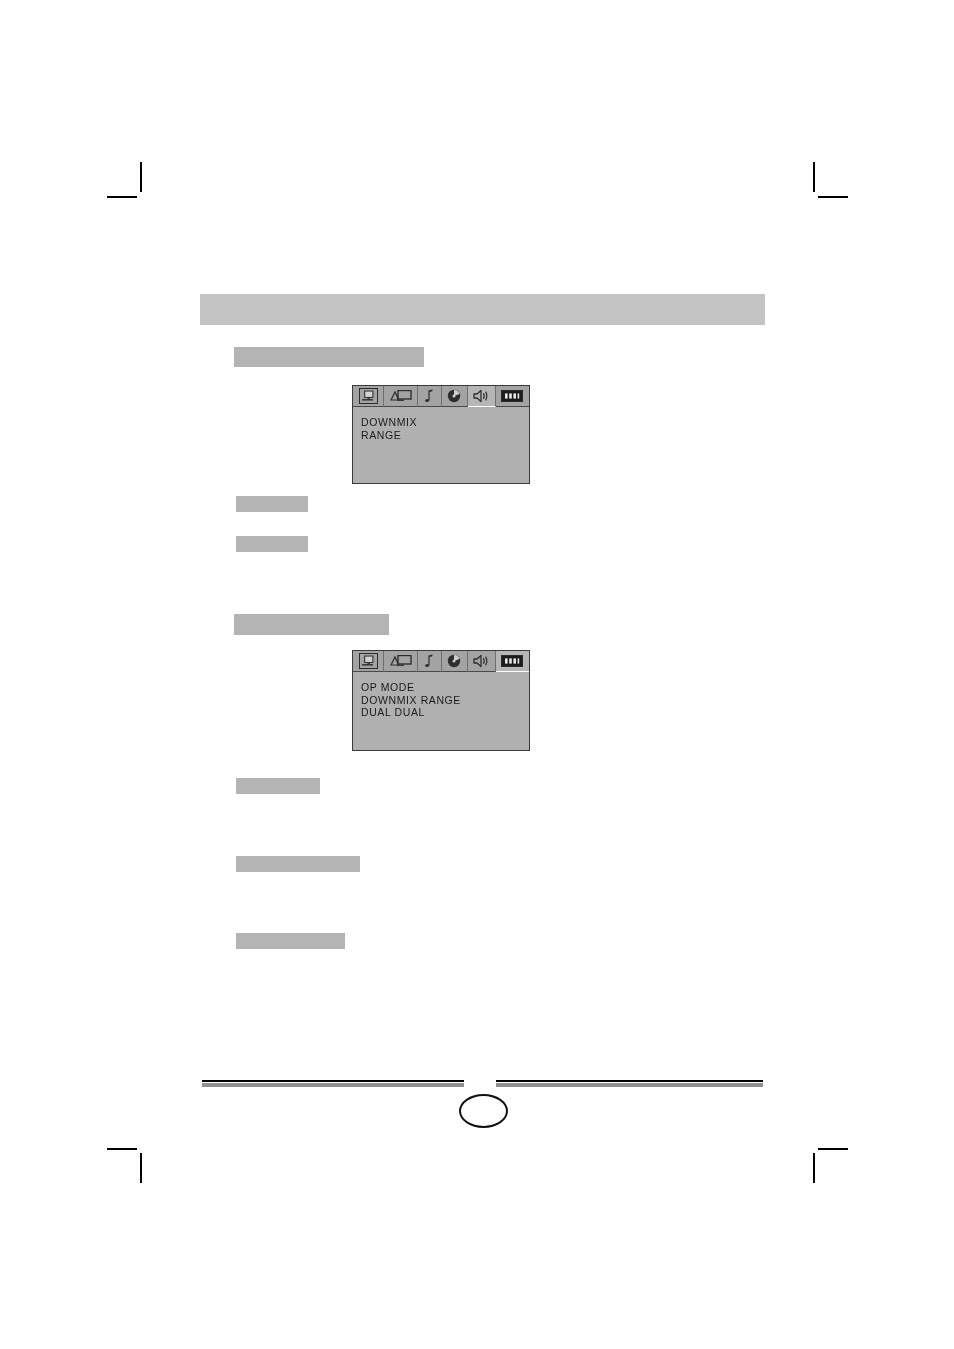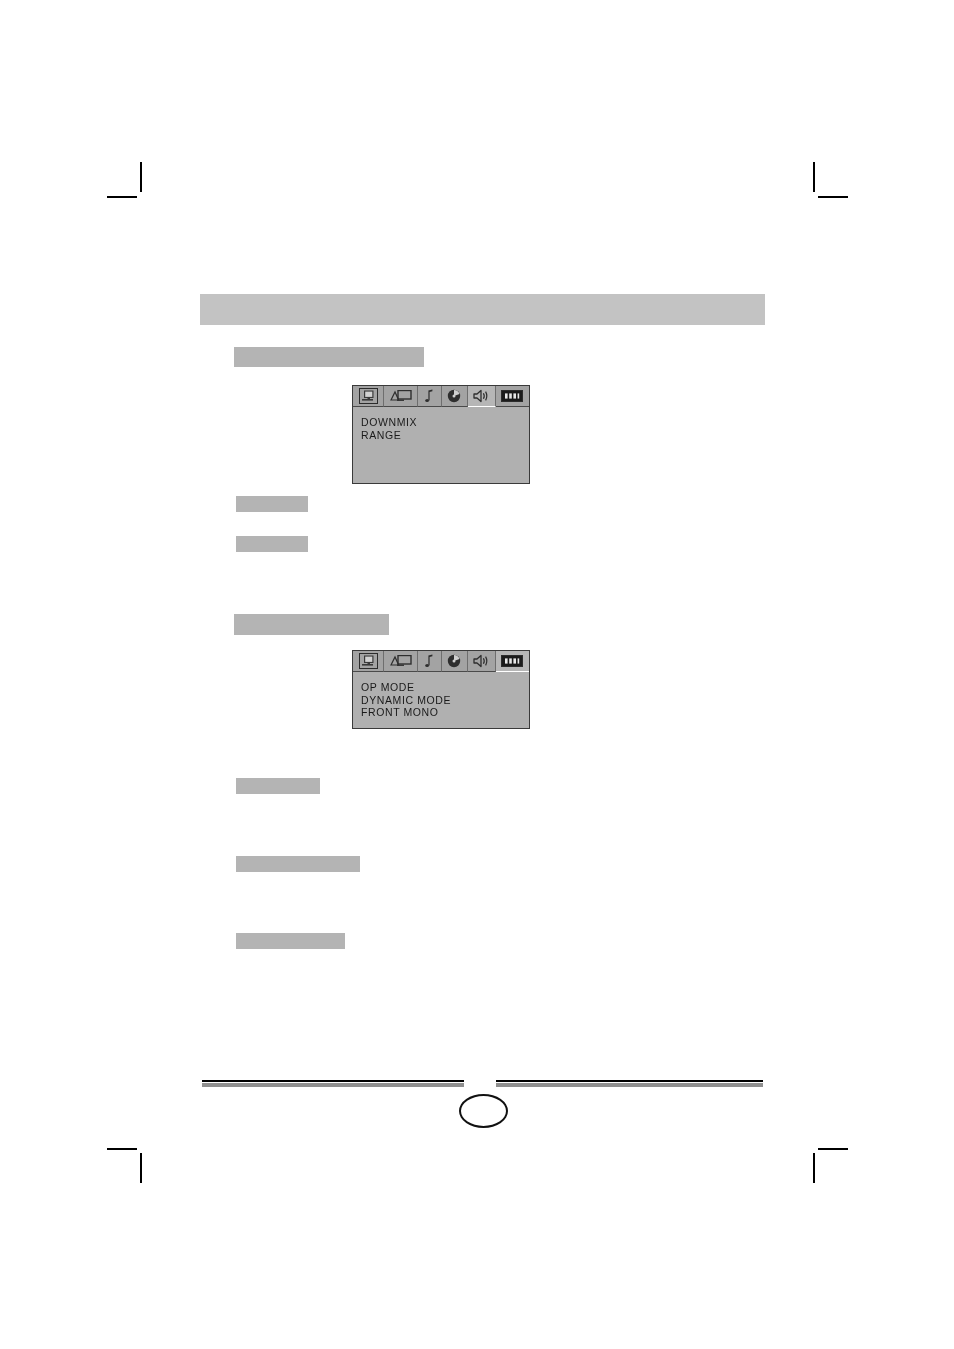--- a/index.html
+++ b/index.html
@@ -196,21 +196,21 @@
     <div class="osd-item">DOWNMIX</div>
     <div class="osd-item">RANGE</div>
   </div>
 </div>
 
 <div class="bar" style="left:236px; top:496px; width:72px; height:16px;"></div>
 <div class="bar" style="left:236px; top:536px; width:72px; height:16px;"></div>
 
 <div class="bar" style="left:234px; top:614px; width:155px; height:21px;"></div>
 
-<div class="osd" style="left:352px; top:650px; width:178px; height:79px;">
+<div class="osd" style="left:352px; top:650px; width:178px; height:101px;">
   <div class="osd-tabs">
 
     <div class="osd-tab">
       <span class="icon-box">
         <span class="icon-framed">
           <svg class="ic" width="13" height="12" viewBox="0 0 13 12">
             <rect x="2" y="0.5" width="9.5" height="7.5" fill="#3a3a3a"></rect>
             <rect x="3.2" y="1.6" width="7.1" height="5.3" fill="#d2d2d2"></rect>
             <rect x="0" y="9" width="11" height="1.6" fill="#3a3a3a"></rect>
             <rect x="5.5" y="8" width="2.5" height="1.2" fill="#3a3a3a"></rect>
@@ -268,22 +268,22 @@
             <rect x="11.4" y="2.4" width="2.6" height="5.2" fill="#e8e8e8"></rect>
             <rect x="15.6" y="2.4" width="1.6" height="5.2" fill="#e8e8e8"></rect>
           </svg>
         </span>
       </span>
     </div>
 
   </div>
   <div class="osd-body">
     <div class="osd-item">OP MODE</div>
-    <div class="osd-item">DYNAMIC MODE</div>
-    <div class="osd-item">FRONT MONO</div>
+    <div class="osd-item">DOWNMIX RANGE</div>
+    <div class="osd-item">DUAL DUAL</div>
   </div>
 </div>
 
 <div class="bar" style="left:236px; top:778px; width:84px; height:16px;"></div>
 <div class="bar" style="left:236px; top:856px; width:124px; height:16px;"></div>
 <div class="bar" style="left:236px; top:933px; width:109px; height:16px;"></div>
 
 <div class="rule-blk" style="left:202px; top:1080px; width:262px;"></div>
 <div class="rule-gry" style="left:202px; top:1083px; width:262px;"></div>
 <div class="rule-blk" style="left:496px; top:1080px; width:267px;"></div>

